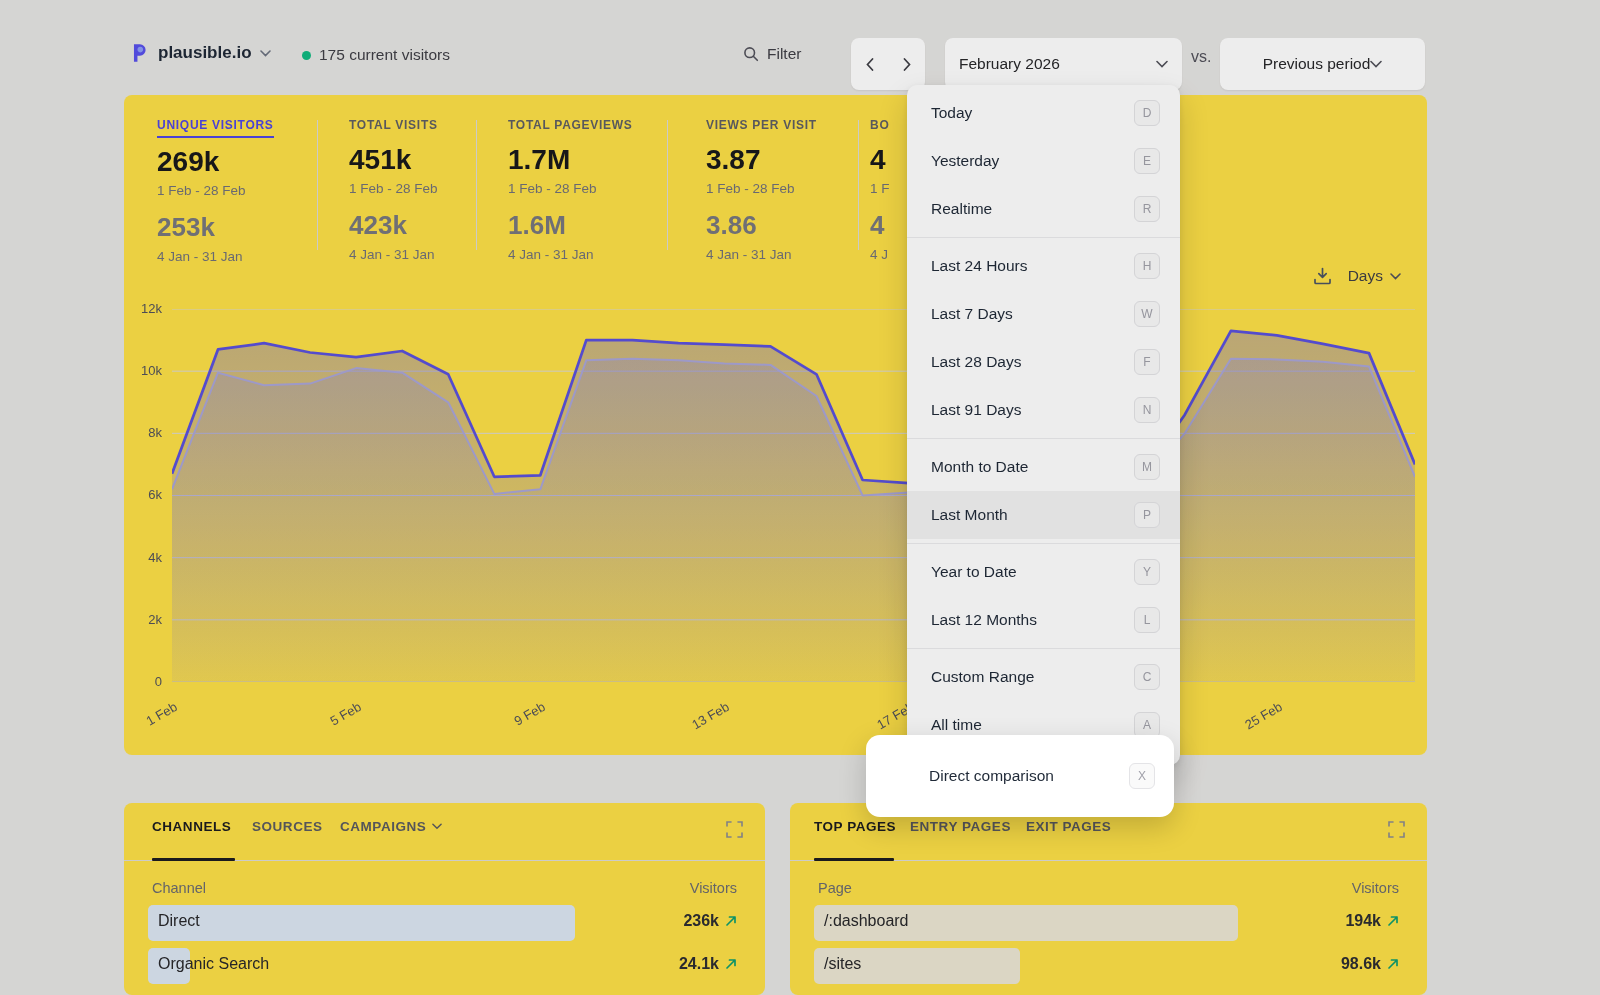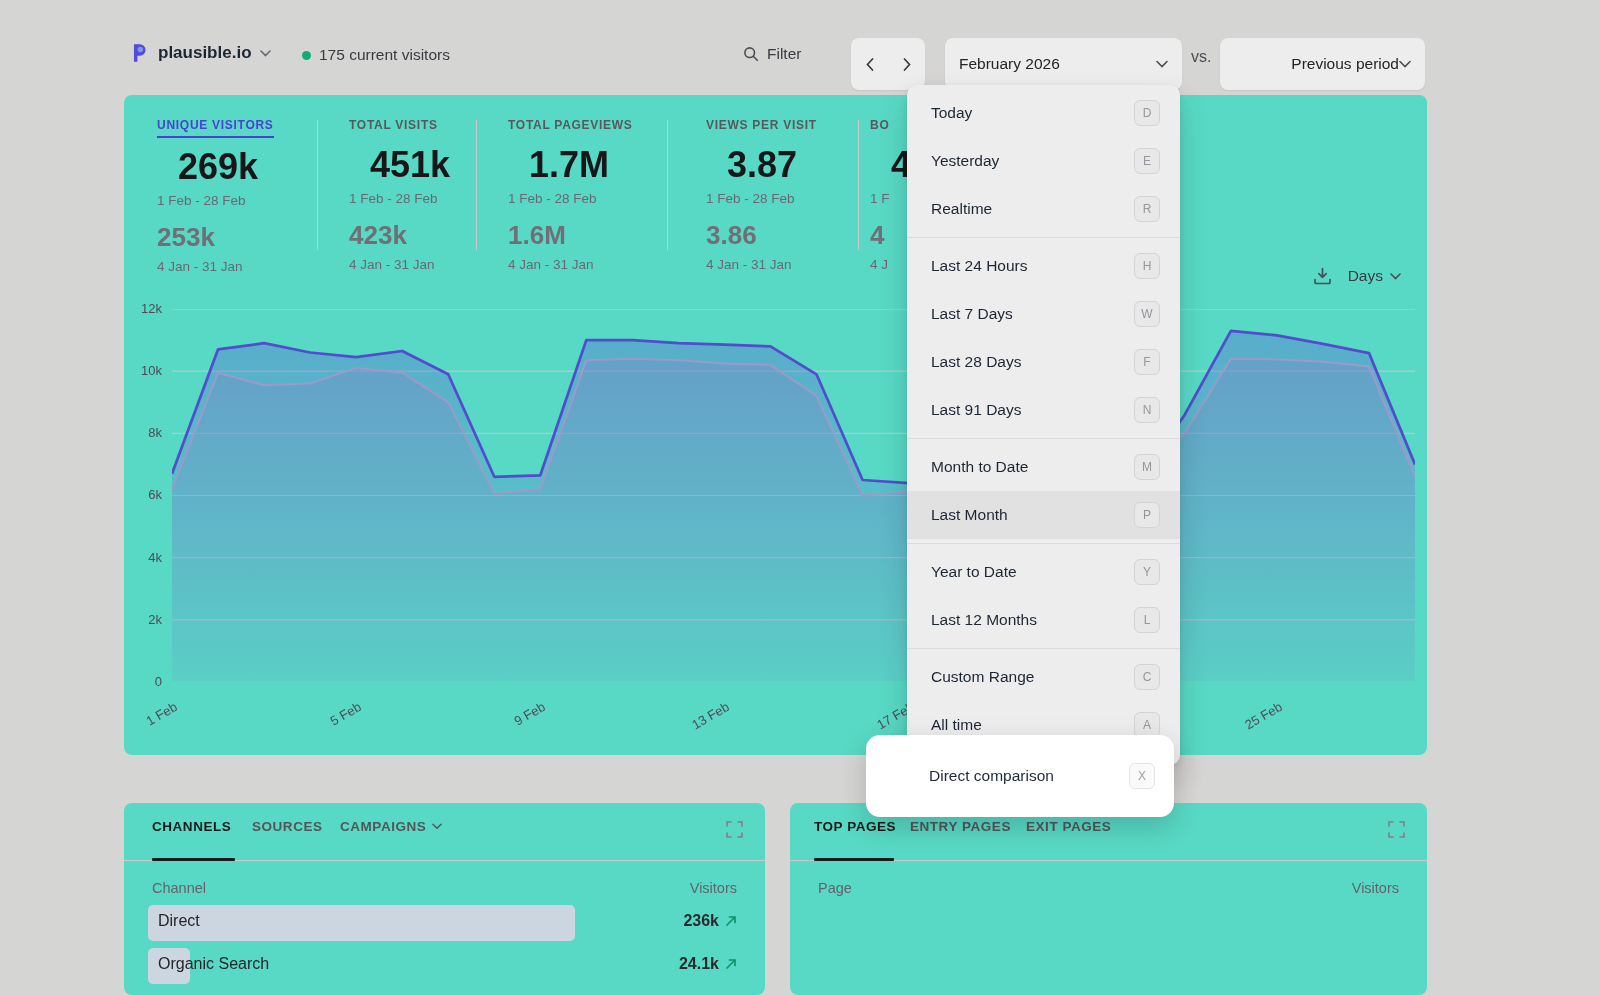--- a/index.html
+++ b/index.html
@@ -22,31 +22,31 @@
   .box {
     position:absolute; background:#fff; border-radius:8px; height:52px;
     box-shadow:0 1px 2px rgba(0,0,0,0.07); display:flex; align-items:center;
   }
   .box-txt { font-size:15.5px; color:#27272a; }
   .vs-txt { font-size:16px; color:#52525b; }
   .nav-btn { width:37px; height:36px; display:flex; align-items:center; justify-content:center;
     font-size:17px; color:#3f3f46; cursor:pointer; }
 
   
-  .card { position:absolute; background:#5eead4; border-radius:8px; }
+  .card { position:absolute; background:#fde047; border-radius:8px; }
   #main-card { left:124px; top:95px; width:1303px; height:660px; }
   #channels-card { left:124px; top:803px; width:641px; height:192px; overflow:hidden; }
   #pages-card { left:790px; top:803px; width:637px; height:192px; overflow:hidden; }
 
   
   .stat { position:absolute; top:20px; }
   .stat-label { font-size:12px; font-weight:700; letter-spacing:0.06em; color:#5f5f63;
     display:inline-block; padding-bottom:4px; white-space:nowrap; }
   .stat.active .stat-label { color:#4f46e5; border-bottom:2px solid #4f46e5; }
-  .stat-value { font-size:36px; font-weight:700; color:#18181b; margin-top:8px; white-space:nowrap;margin-left:21px; }
+  .stat-value { font-size:28px; font-weight:700; color:#18181b; margin-top:8px; white-space:nowrap; }
   .stat-period { font-size:13.5px; color:#71717a; margin-top:5px; white-space:nowrap; }
   .stat-prev-value { font-size:26px; font-weight:700; color:#77777e; margin-top:14px; white-space:nowrap; }
   .stat-prev-period { font-size:13.5px; color:#71717a; margin-top:6px; white-space:nowrap; }
   .stat-divider { position:absolute; top:25px; width:1px; height:130px; background:#dbdad8; }
 
   
   #interval-ctl { position:absolute; top:172px; right:26px; display:flex; align-items:center; gap:16px; }
   #interval-label { font-size:15.5px; color:#3f3f46; display:flex; align-items:center; gap:7px; }
 
   
@@ -144,21 +144,21 @@
     <span class="box-txt">February 2026</span>
     <span>
       <svg width="12" height="8" viewBox="0 0 12 8">
           <polyline points="1,1.5 6,6.5 11,1.5" fill="none" stroke="#52525b" stroke-width="1.6" stroke-linecap="round"></polyline>
         </svg>
     </span>
   </div>
 
   <span class="vs-txt abs" style="left:1191px; top:48px;">vs.</span>
 
-  <div class="box" style="left:1220px; top:38px; width:205px; padding:9px 14px; justify-content:flex-end;">
+  <div class="box" style="left:1220px; top:38px; width:205px; padding:9px 14px; justify-content:center;">
     <span class="box-txt">Previous period</span>
     <span>
       <svg width="12" height="8" viewBox="0 0 12 8">
           <polyline points="1,1.5 6,6.5 11,1.5" fill="none" stroke="#52525b" stroke-width="1.6" stroke-linecap="round"></polyline>
         </svg>
     </span>
   </div>
 
   <div class="card" id="main-card">
     <div id="stats-row">
@@ -281,20 +281,42 @@
     </div>
     <span class="expand-btn">
       <svg width="17" height="17" viewBox="0 0 17 17" fill="none" stroke="#8a8a90" stroke-width="1.6" stroke-linecap="round">
           <path d="M1 5 V1 H5 M12 1 H16 V5 M16 12 V16 H12 M5 16 H1 V12"></path>
         </svg>
     </span>
     <div class="tab-divider"></div>
     <div class="tab-underline" style="left:24px; width:80px;"></div>
     <span class="col-head" style="left:28px;">Page</span>
     <span class="col-head" style="right:28px;">Visitors</span>
+    <div class="rows" id="pages-rows">
+        <div class="t-row">
+          <div class="t-bar" style="width: 424px; background: rgb(236, 231, 211);"></div>
+          <span class="t-name">/:dashboard</span>
+          <span class="t-val">
+            <span>194k</span>
+            <svg width="12" height="12" viewBox="0 0 12 12">
+              <path d="M2 10 L10 2 M4.5 2 H10 V7.5" fill="none" stroke="#0f9d6e" stroke-width="1.7" stroke-linecap="round" stroke-linejoin="round"></path>
+            </svg>
+          </span>
+        </div>
+        <div class="t-row">
+          <div class="t-bar" style="width: 206px; background: rgb(236, 231, 211);"></div>
+          <span class="t-name">/sites</span>
+          <span class="t-val">
+            <span>98.6k</span>
+            <svg width="12" height="12" viewBox="0 0 12 12">
+              <path d="M2 10 L10 2 M4.5 2 H10 V7.5" fill="none" stroke="#0f9d6e" stroke-width="1.7" stroke-linecap="round" stroke-linejoin="round"></path>
+            </svg>
+          </span>
+        </div>
+      </div>
   </div>
 
   <div id="dropdown">
       <div class="dd-group">
         <div class="dd-item">
           <span>Today</span>
           <span class="kbd">D</span>
         </div>
         <div class="dd-item">
           <span>Yesterday</span>

